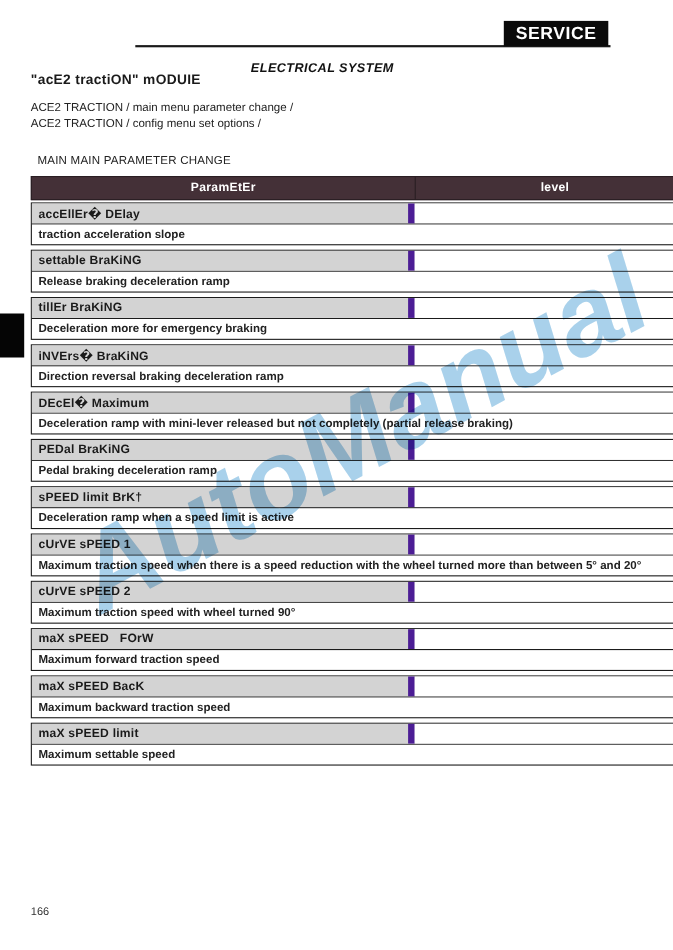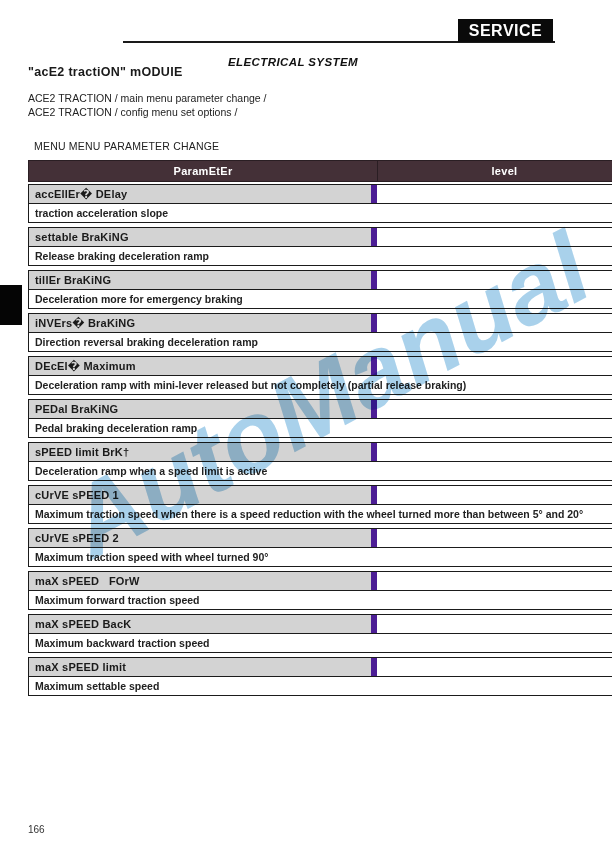--- a/index.html
+++ b/index.html
@@ -95,21 +95,21 @@
 
 <div class="page">
 
   <div class="section-title">ELECTRICAL SYSTEM</div>
   <div class="header-rule"></div>
   <div class="service-badge">SERVICE</div>
 
   <div class="doc-title">"acE2 tractiON" mODUIE</div>
   <div class="breadcrumb b1">ACE2 TRACTION / main menu parameter change /</div>
   <div class="breadcrumb b2">ACE2 TRACTION / config menu set options /</div>
-  <div class="table-title">MENU MENU PARAMETER CHANGE</div>
+  <div class="table-title">MAIN MAIN PARAMETER CHANGE</div>
 
   <div class="param-table">
     <div class="thead">
       <div class="th col-param">ParamEtEr</div>
       <div class="th col-level">level</div>
     </div>
     <div>
     <div class="param-block">
       <div class="param-row">
         <div class="param-name">accEllEr� DElay</div>

